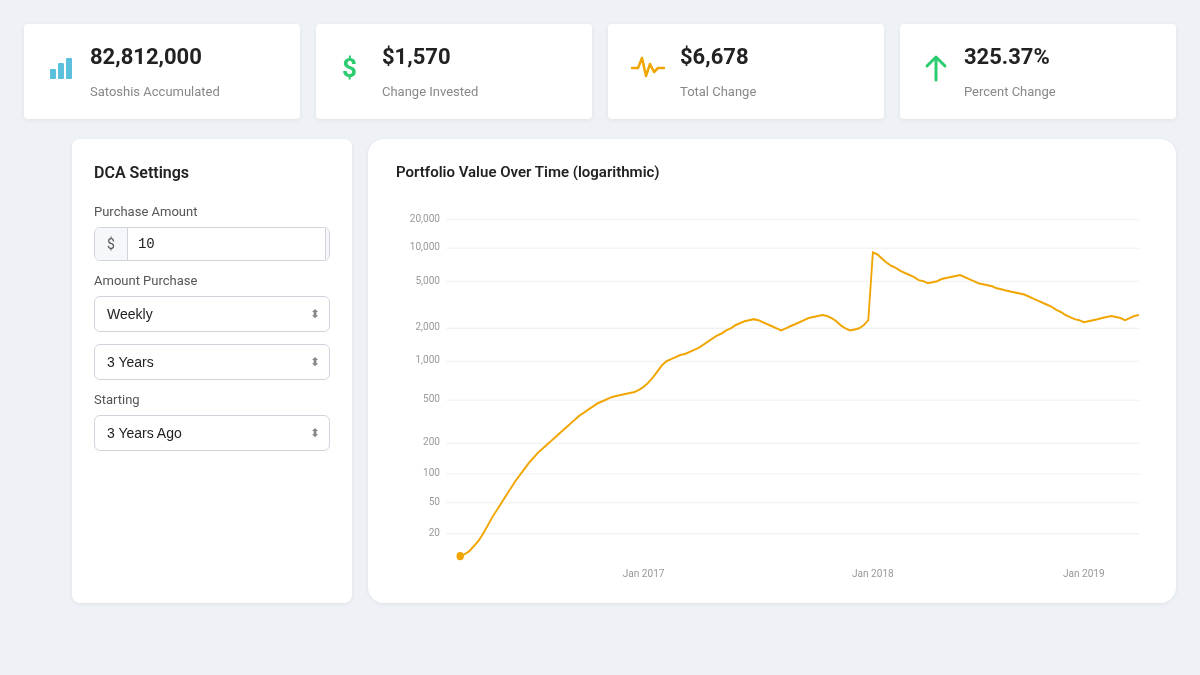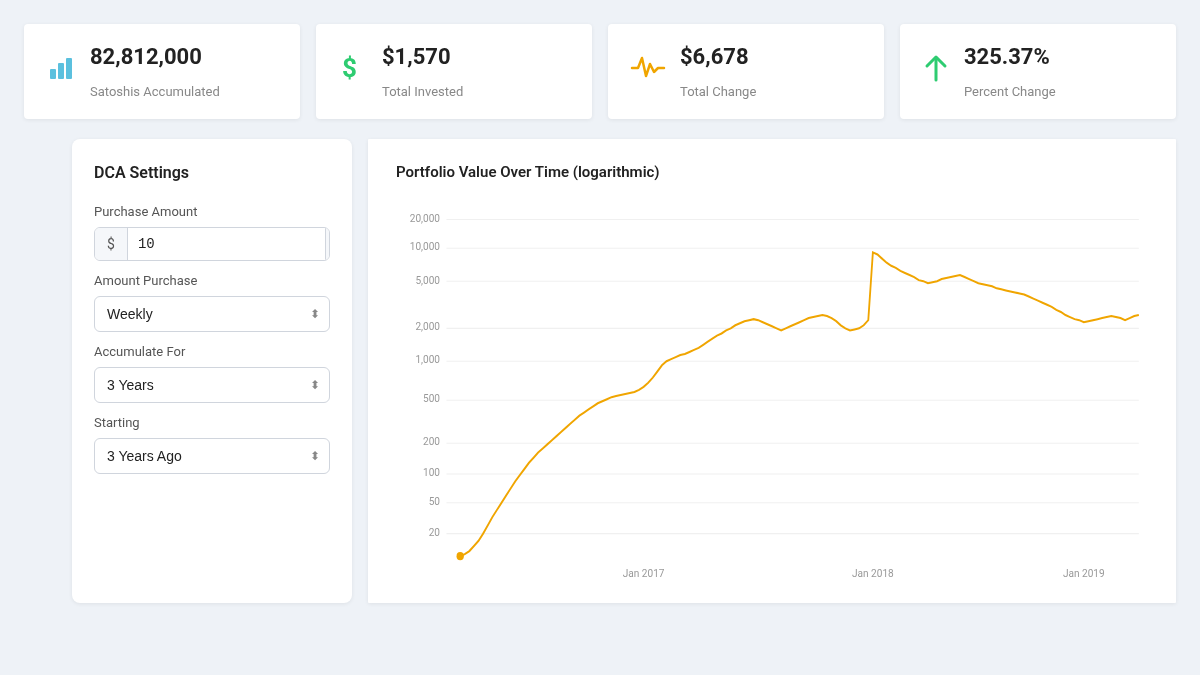--- a/index.html
+++ b/index.html
@@ -123,21 +123,21 @@
       position: absolute;
       right: 10px;
       top: 50%;
       transform: translateY(-50%);
       pointer-events: none;
       color: #888;
       font-size: 12px;
     }
     .chart-card {
       background: #fff;
-      border-radius: 1px;
+      border-radius: 16px;
       padding: 24px 28px 16px;
       box-shadow: 0 1px 4px rgba(0,0,0,0.07);
     }
     .chart-title {
       font-size: 15px;
       font-weight: 600;
       color: #222;
       margin-bottom: 16px;
     }
     .chart-container {
@@ -189,21 +189,21 @@
   </div>
 
   <div class="card">
     <div class="card-icon green">
       <svg width="30" height="30" viewBox="0 0 30 30" fill="none">
         <text x="4" y="24" font-size="26" fill="#2ecc71" font-weight="700">$</text>
       </svg>
     </div>
     <div class="card-text">
       <div class="card-value">$1,570</div>
-      <div class="card-label">Total Invested</div>
+      <div class="card-label">Change Invested</div>
     </div>
   </div>
 
   <div class="card">
     <div class="card-icon yellow">
       <svg width="36" height="28" viewBox="0 0 36 28" fill="none">
         <polyline points="2,14 8,14 12,4 16,22 20,10 24,18 28,14 34,14" stroke="#f0a500" stroke-width="2.5" fill="none" stroke-linejoin="round" stroke-linecap="round"></polyline>
       </svg>
     </div>
     <div class="card-text">
@@ -247,21 +247,20 @@
         <select>
           <option>Weekly</option>
           <option>Daily</option>
           <option>Monthly</option>
         </select>
         <span class="select-arrow">⬍</span>
       </div>
     </div>
 
     <div class="field-group">
-      <div class="field-label">Accumulate For</div>
       <div class="select-wrapper">
         <select>
           <option>3 Years</option>
           <option>1 Year</option>
           <option>2 Years</option>
           <option>5 Years</option>
           <option>10 Years</option>
         </select>
         <span class="select-arrow">⬍</span>
       </div>

